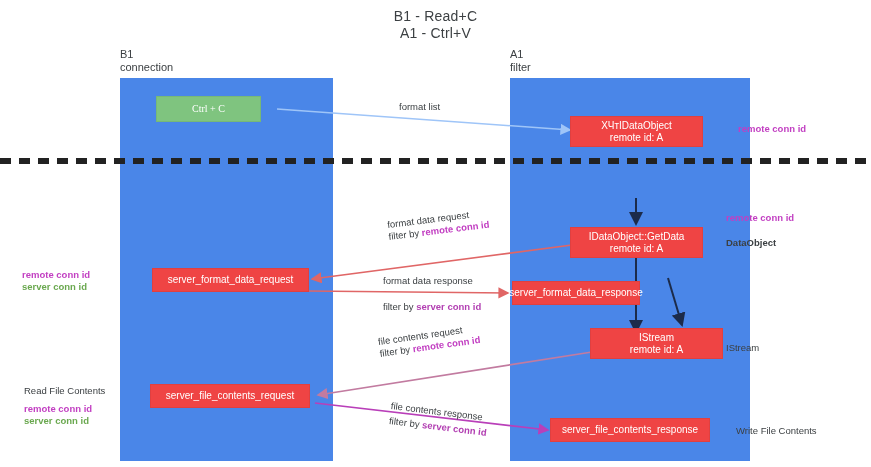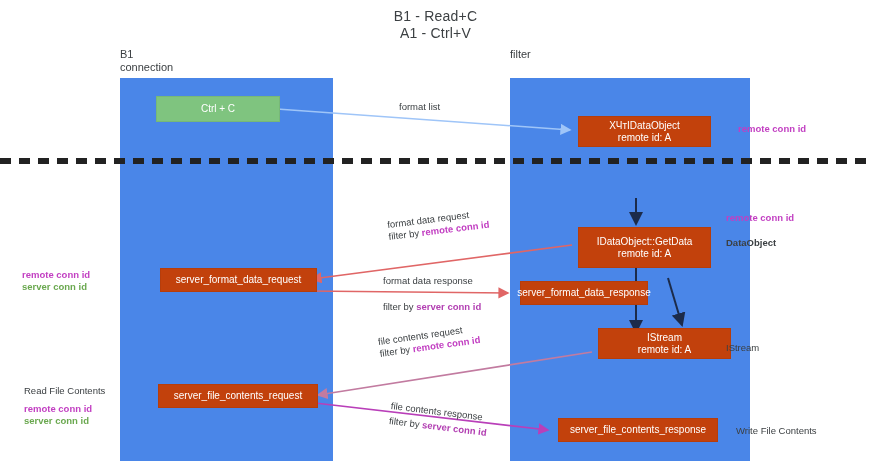--- a/index.html
+++ b/index.html
@@ -57,21 +57,21 @@
     flex-direction: column;
     align-items: center;
     justify-content: center;
     text-align: center;
     color: #ffffff;
     font-size: 10px;
     line-height: 12px;
     border: 1px solid rgba(0,0,0,0.06);
   }
   .node.green { background: #7fc47f; }
-  .node.orange { background: #c2410c; margin-left: 8px; }
+  .node.orange { background: #ef4444; }
   .node .l2 { font-size: 10px; }
 
   
   .elabel {
     position: absolute;
     font-size: 9.5px;
     color: #3c4043;
     white-space: nowrap;
     line-height: 12px;
   }
@@ -99,20 +99,21 @@
 <div id="canvas">
 
   <div class="title" style="top:8px;">B1 - Read+C</div>
   <div class="title" style="top:25px;">A1 - Ctrl+V</div>
 
   <div class="col-head" style="left:120px; top:48px; width:213px;">
     <div>B1</div>
     <div>connection</div>
   </div>
   <div class="col-head" style="left:510px; top:48px; width:240px;">
+    <div>A1</div>
     <div>filter</div>
   </div>
 
   <div class="lane" style="left:120px; top:78px; width:213px; height:383px;"></div>
   <div class="lane" style="left:510px; top:78px; width:240px; height:383px;"></div>
 
   <svg class="layer" viewBox="0 0 871 467">
     <defs>
       <marker id="ah-blue" markerWidth="7" markerHeight="7" refX="6" refY="3.5" orient="auto">
         <path d="M0,0 L7,3.5 L0,7 z" fill="#9fc5f8"></path>
@@ -143,31 +144,31 @@
 
     <path d="M668,278 L682,325" stroke="#1c2b4a" stroke-width="2" fill="none" marker-end="url(#ah-dark)"></path>
 
     <path d="M636,258 L636,332" stroke="#1c2b4a" stroke-width="2" fill="none" marker-end="url(#ah-dark)"></path>
 
     <path d="M592,352 L318,395" stroke="#c27ba0" stroke-width="1.6" fill="none" marker-end="url(#ah-pink)"></path>
 
     <path d="M315,403 L548,430" stroke="#b93fb9" stroke-width="1.6" fill="none" marker-end="url(#ah-magenta)"></path>
   </svg>
 
-  <div class="node green" style="left:156px; top:96px; width:124px; height:26px;">
+  <div class="node green" style="left:156px; top:96px; width:105px; height:26px;font-family:Liberation Serif, serif;">
     <div>Ctrl + C</div>
   </div>
 
   <div class="node orange" style="left:570px; top:116px; width:133px; height:31px;">
     <div>ХЧтIDataObject</div>
     <div class="l2">remote id: A</div>
   </div>
 
 
-  <div class="node orange" style="left:570px; top:227px; width:133px; height:41px;">
+  <div class="node orange" style="left:570px; top:227px; width:133px; height:31px;">
     <div>IDataObject::GetData</div>
     <div class="l2">remote id: A</div>
   </div>
 
   <div class="node orange" style="left:152px; top:268px; width:157px; height:24px;">
     <div>server_format_data_request</div>
   </div>
 
   <div class="node orange" style="left:512px; top:281px; width:128px; height:24px;">
     <div>server_format_data_response</div>

